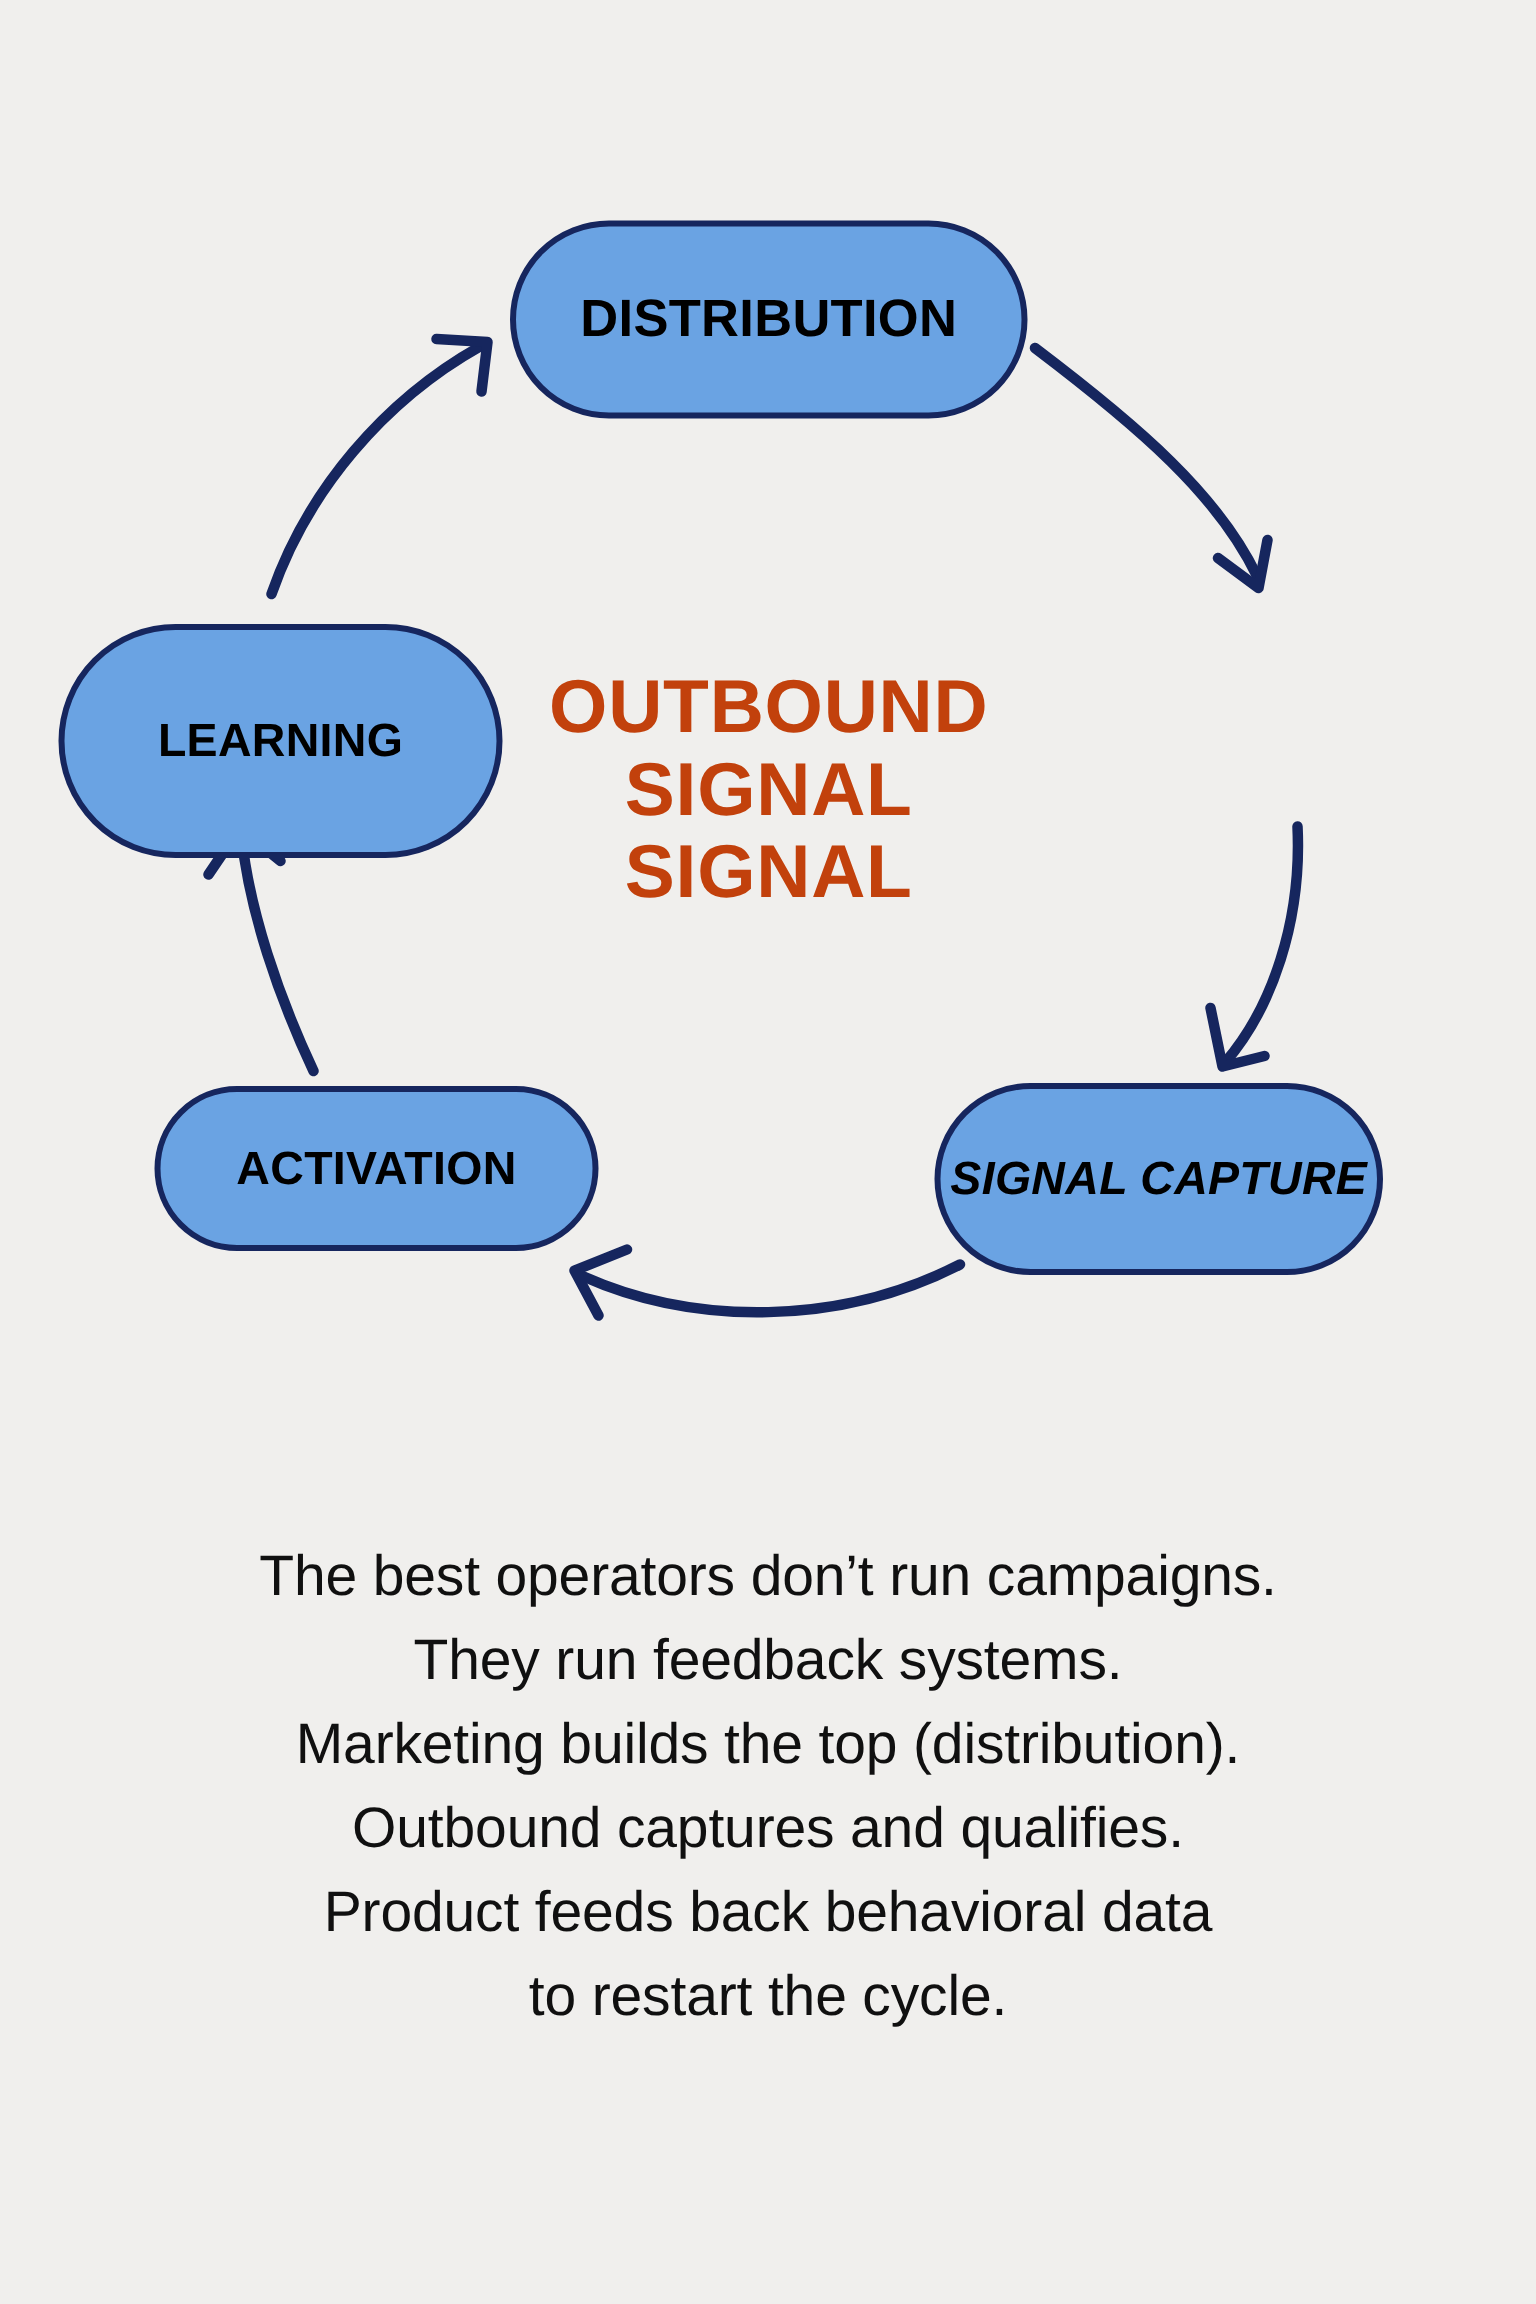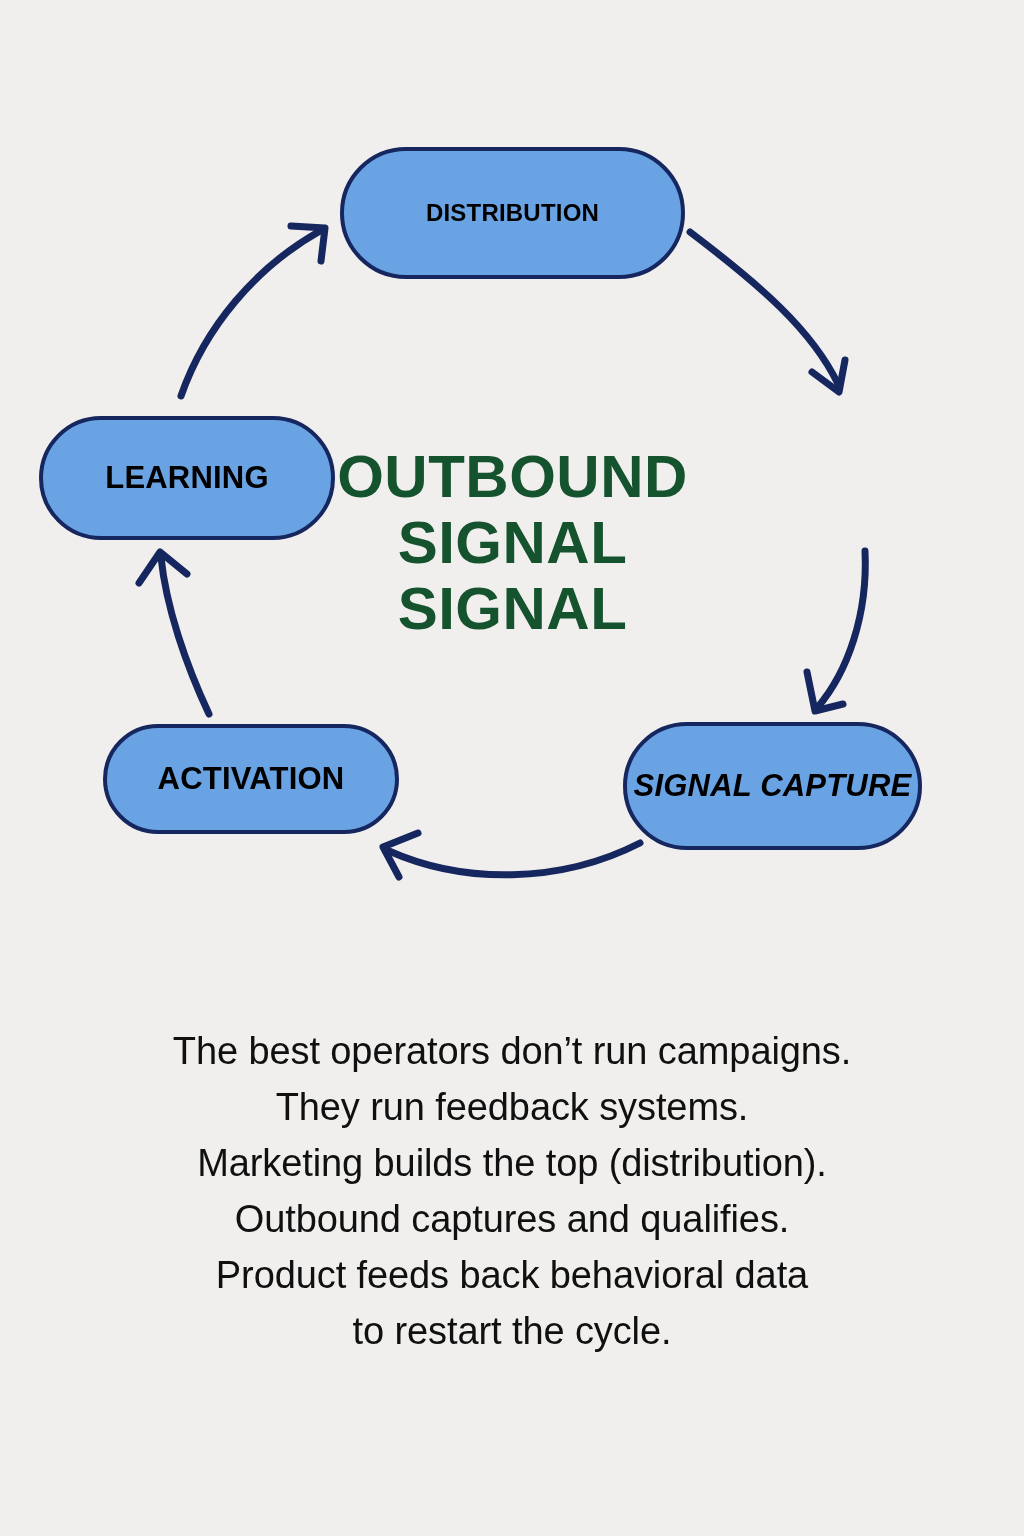--- a/index.html
+++ b/index.html
@@ -54,21 +54,21 @@
     font-weight: bold;
     letter-spacing: 0.2px;
     line-height: 1.12;
   }
 
   #node-distribution {
     left: 340px;
     top: 147px;
     width: 345px;
     height: 132px;
-    font-size: 24px;
+    font-size: 35px;
   }
   #node-engagement {
     left: 693px;
     top: 413px;
     width: 292px;
     height: 124px;
     font-size: 31px;
   }
   #node-signal-capture {
     left: 623px;
@@ -82,32 +82,32 @@
     left: 103px;
     top: 724px;
     width: 296px;
     height: 110px;
     font-size: 31px;
   }
   #node-learning {
     left: 39px;
     top: 416px;
     width: 296px;
-    height: 124px;
+    height: 156px;
     font-size: 31px;
   }
 
   #center-title {
     position: absolute;
     left: 335px;
     top: 444px;
     width: 355px;
     text-align: center;
-    color: #14532d;
-    font-size: 60px;
+    color: #c2410c;
+    font-size: 50px;
     font-weight: bold;
     line-height: 1.1;
     letter-spacing: 0.5px;
   }
   #center-title .tline { display: block; }
 
   
   #copy {
     position: absolute;
     left: 0;

